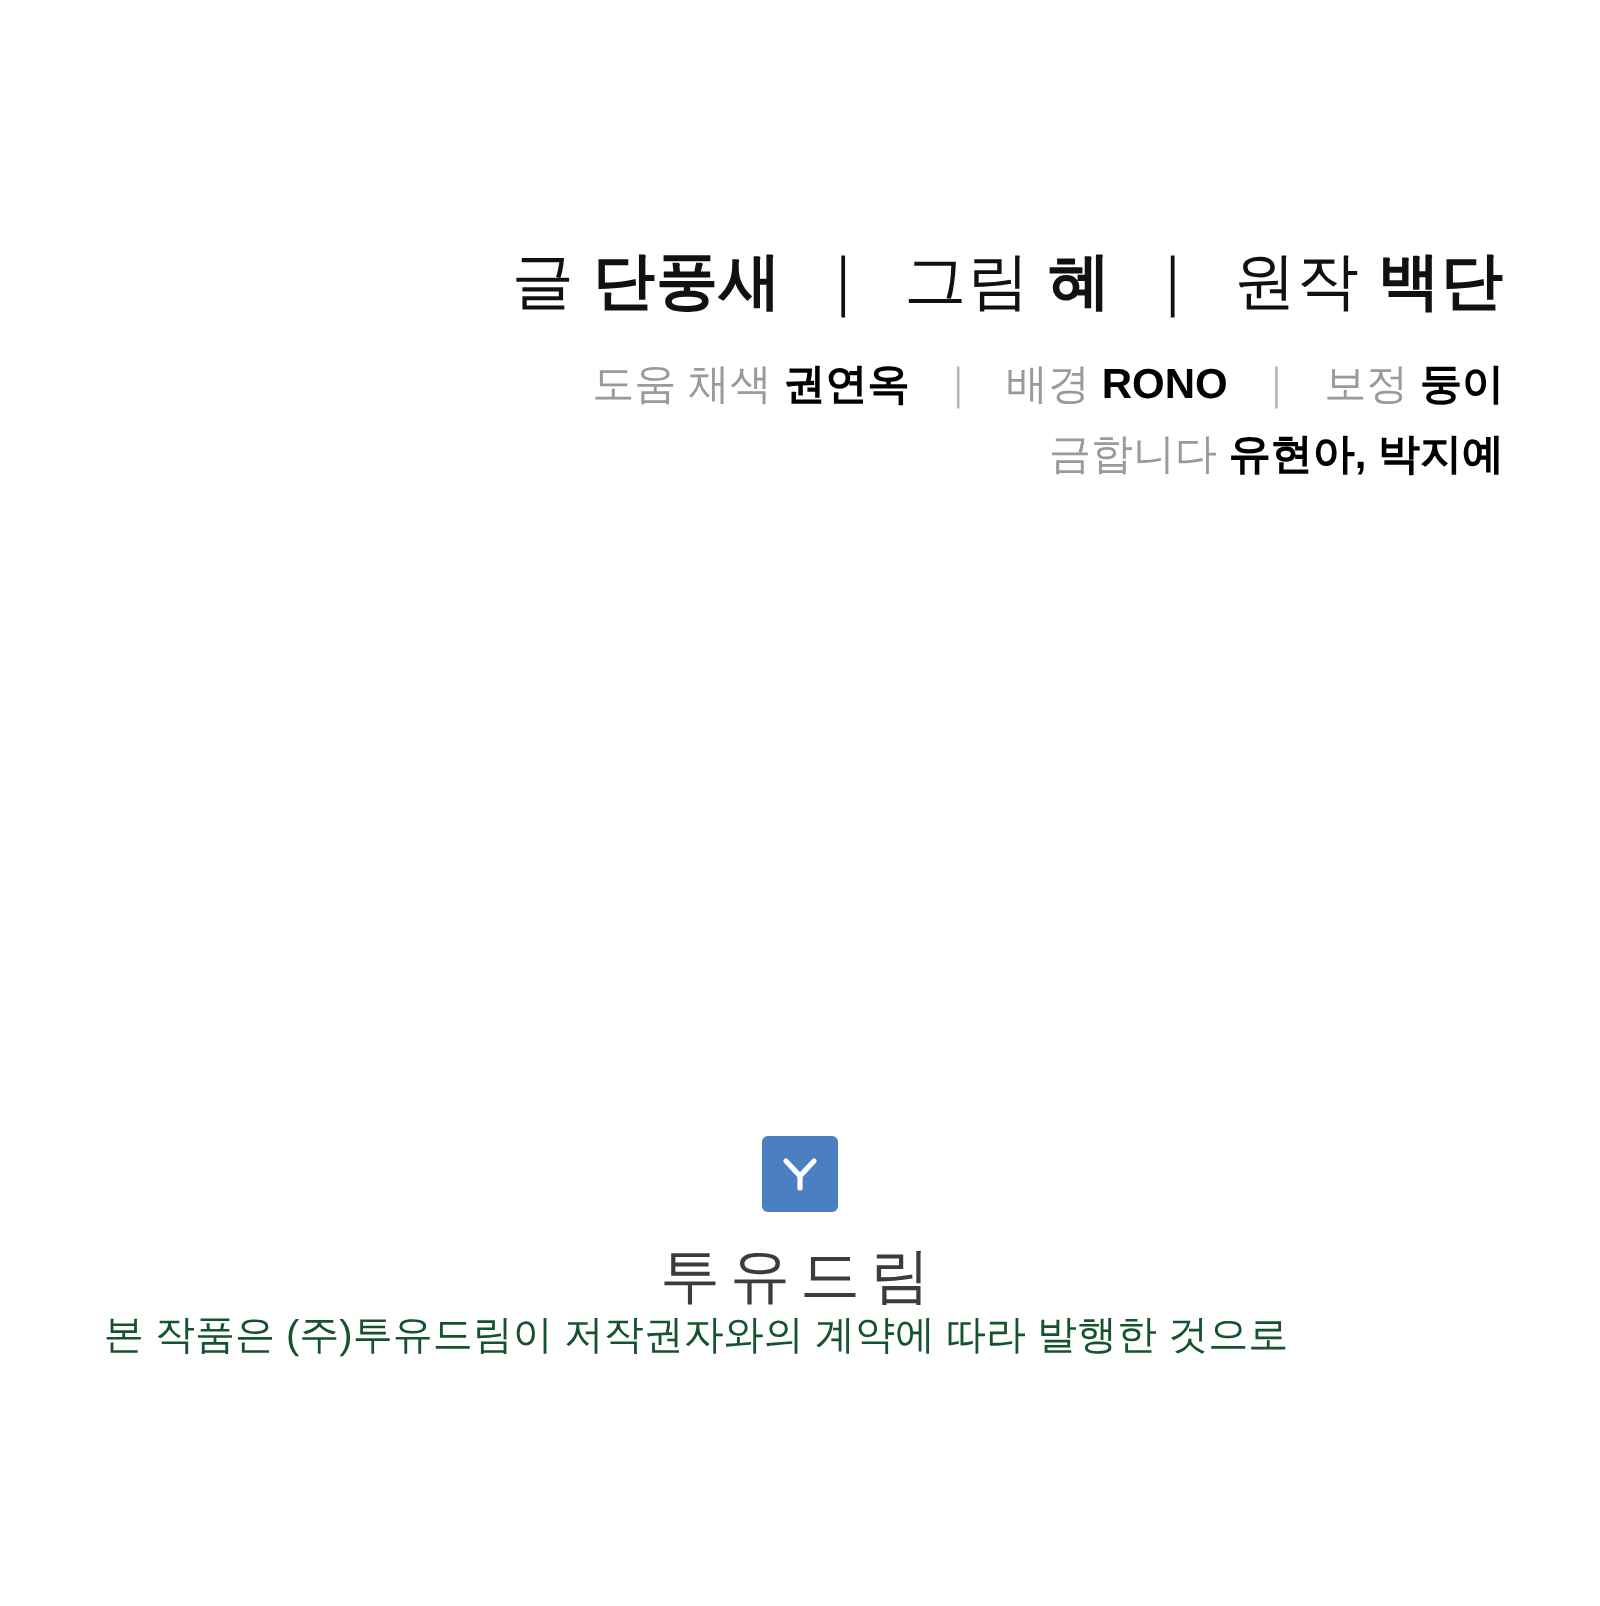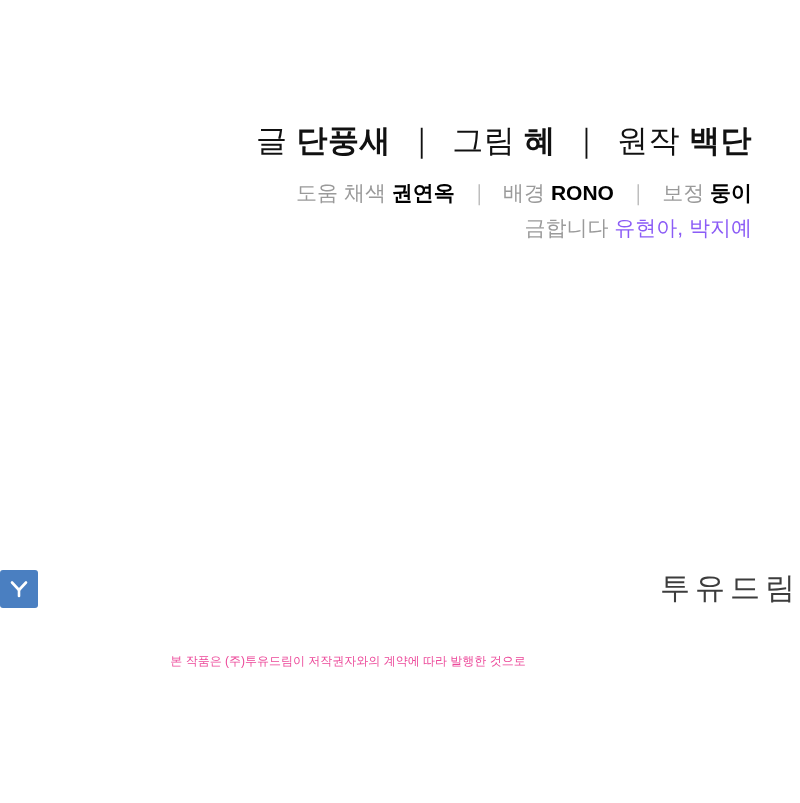--- a/index.html
+++ b/index.html
@@ -67,34 +67,35 @@
     color: #b5b5b5;
   }
   .credit-sub-line2 {
     font-size: 21px;
     line-height: 1.6;
     color: #9a9a9a;
     margin-top: 2px;
     white-space: nowrap;
   }
   .credit-sub-line2 .nm {
-    font-weight: normal;
-    color: #8b5cf6;
+    font-weight: bold;
+    color: #000000;
   }
 
   
   .logo-row {
     position: absolute;
     top: 568px;
     left: 0;
     width: 800px;
     display: flex;
     align-items: center;
-    justify-content: space-between;
+    justify-content: flex-start;
     gap: 12px;
+    flex-direction: column;
   }
   .logo-mark {
     width: 38px;
     height: 38px;
     background: #4a7fc1;
     border-radius: 3px;
     display: flex;
     align-items: center;
     justify-content: center;
   }
@@ -108,23 +109,23 @@
     font-weight: 500;
   }
 
   
   .legal {
     position: absolute;
     top: 650px;
     left: 0;
     width: 696px;
     text-align: center;
-    font-size: 12px;
+    font-size: 20px;
     line-height: 1.85;
-    color: #ec4899;
+    color: #14532d;
   }
   .legal div {
     white-space: nowrap;
   }
 </style>
 </head>
 <body>
 
 <div class="page">
 

